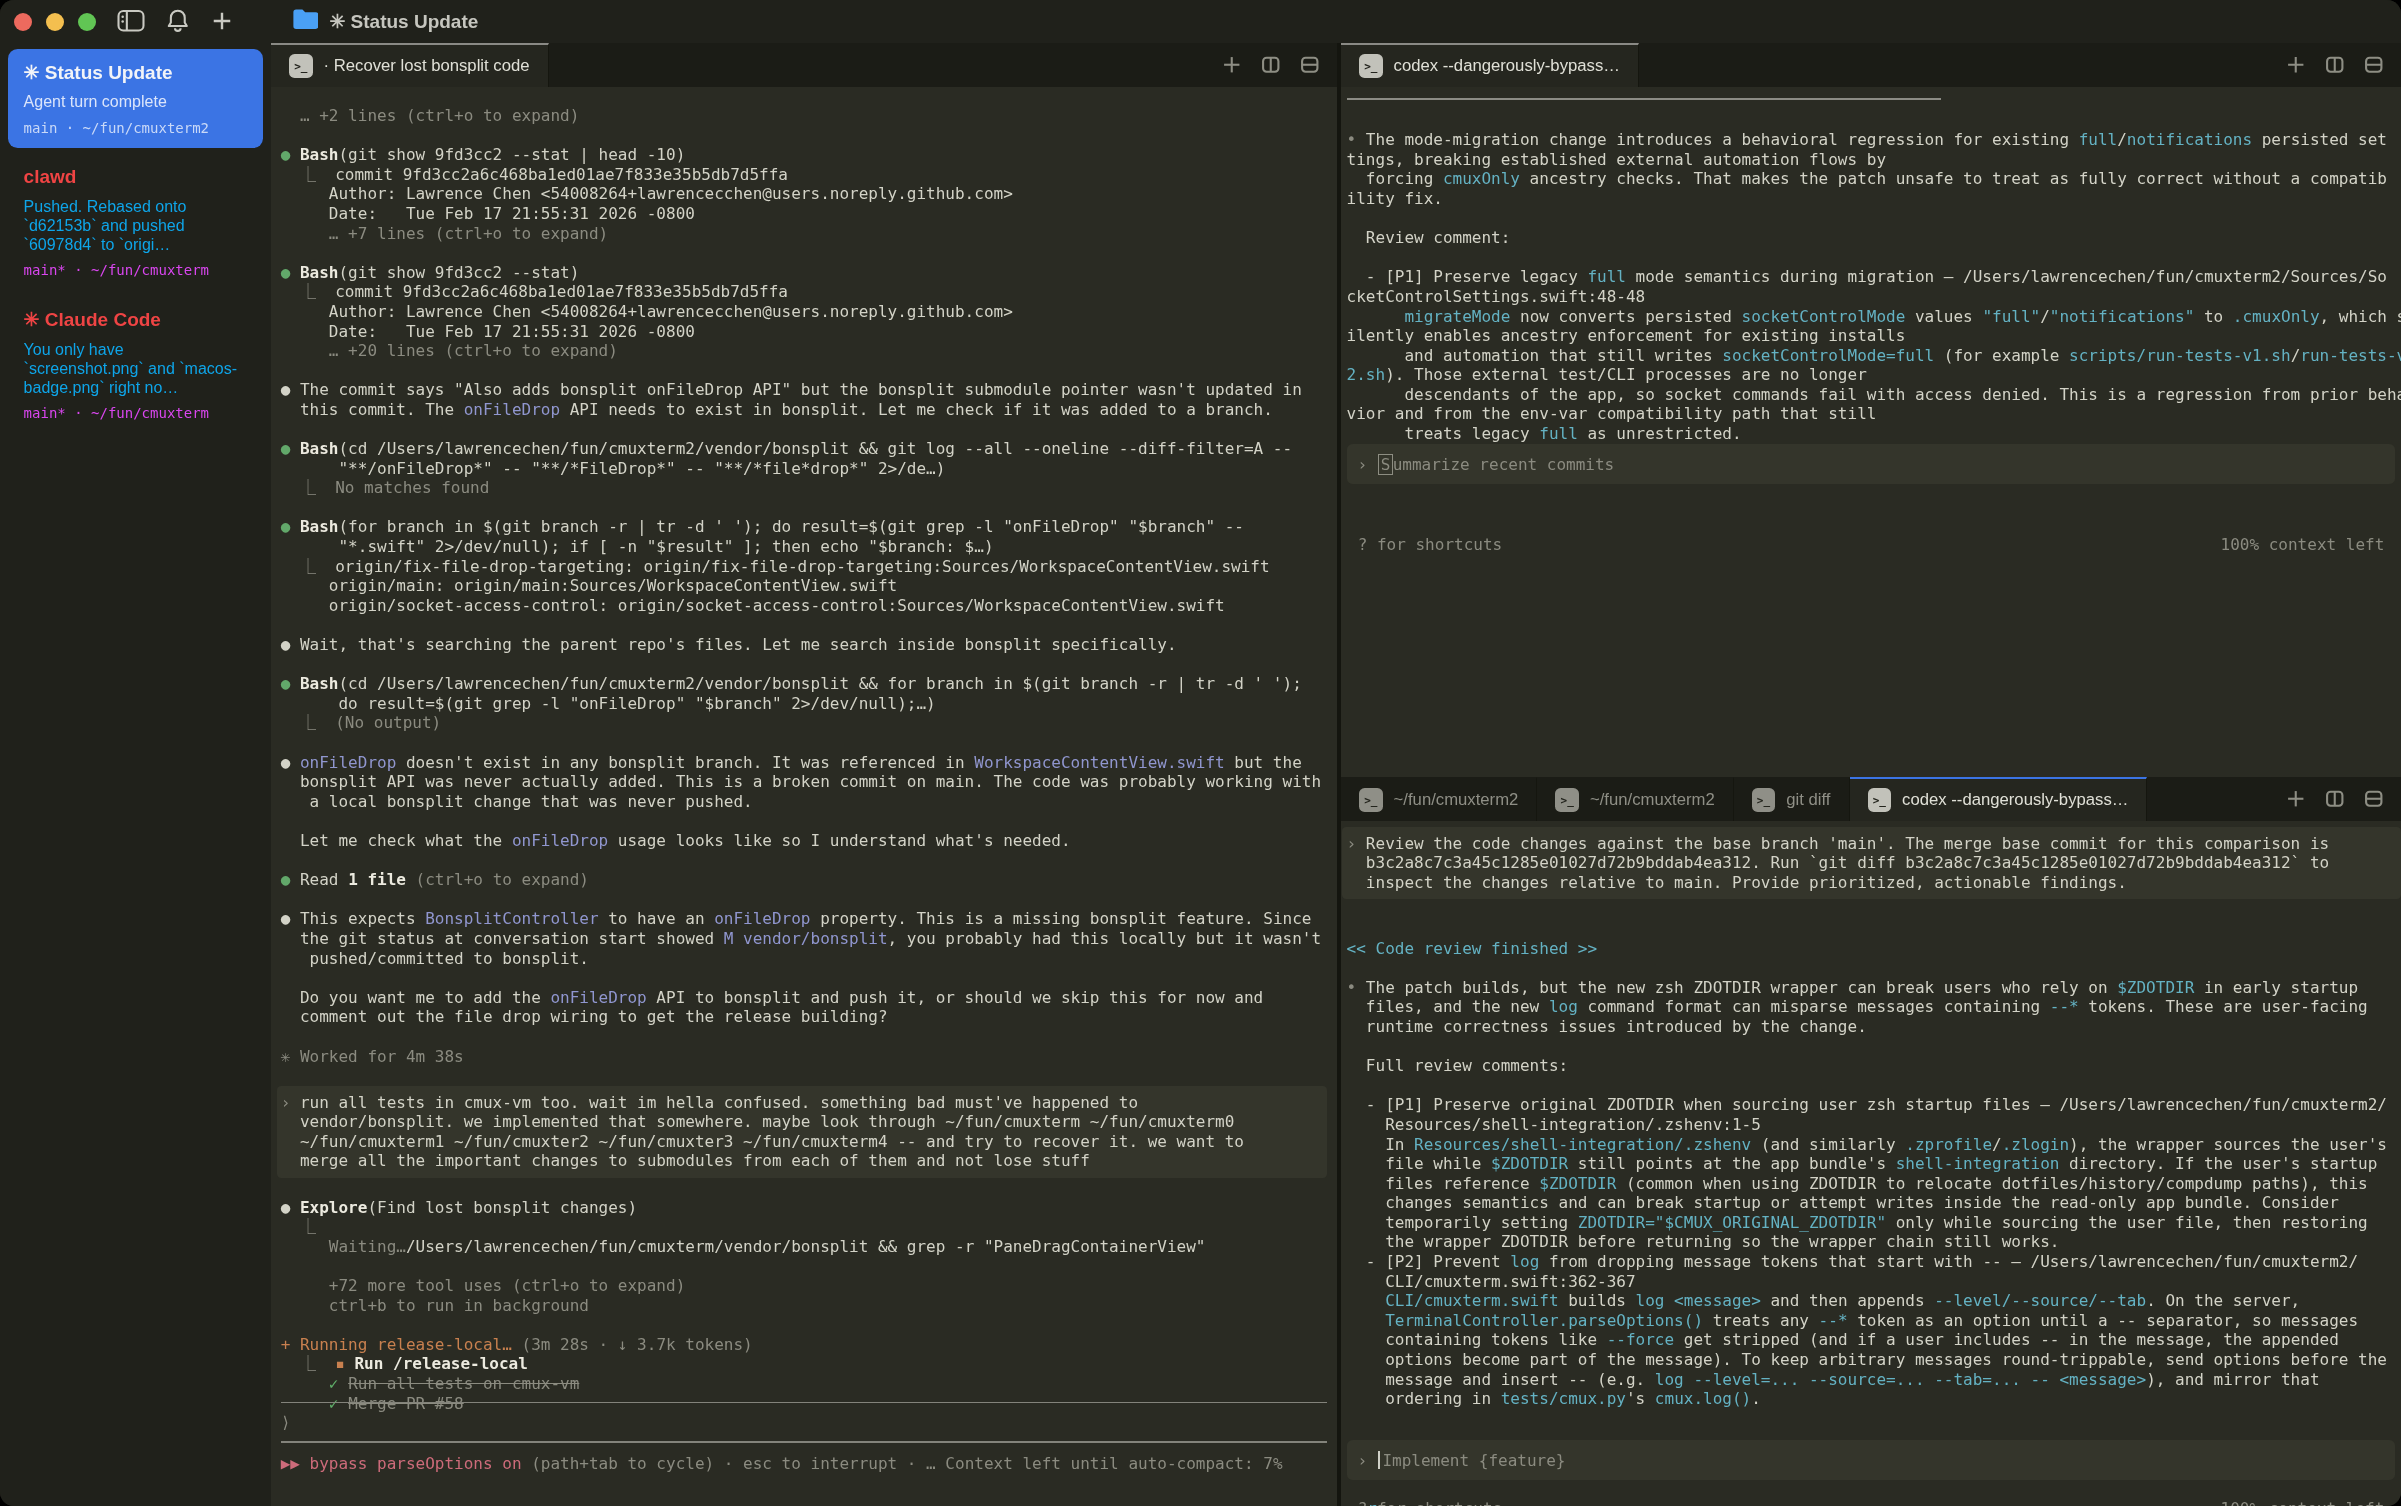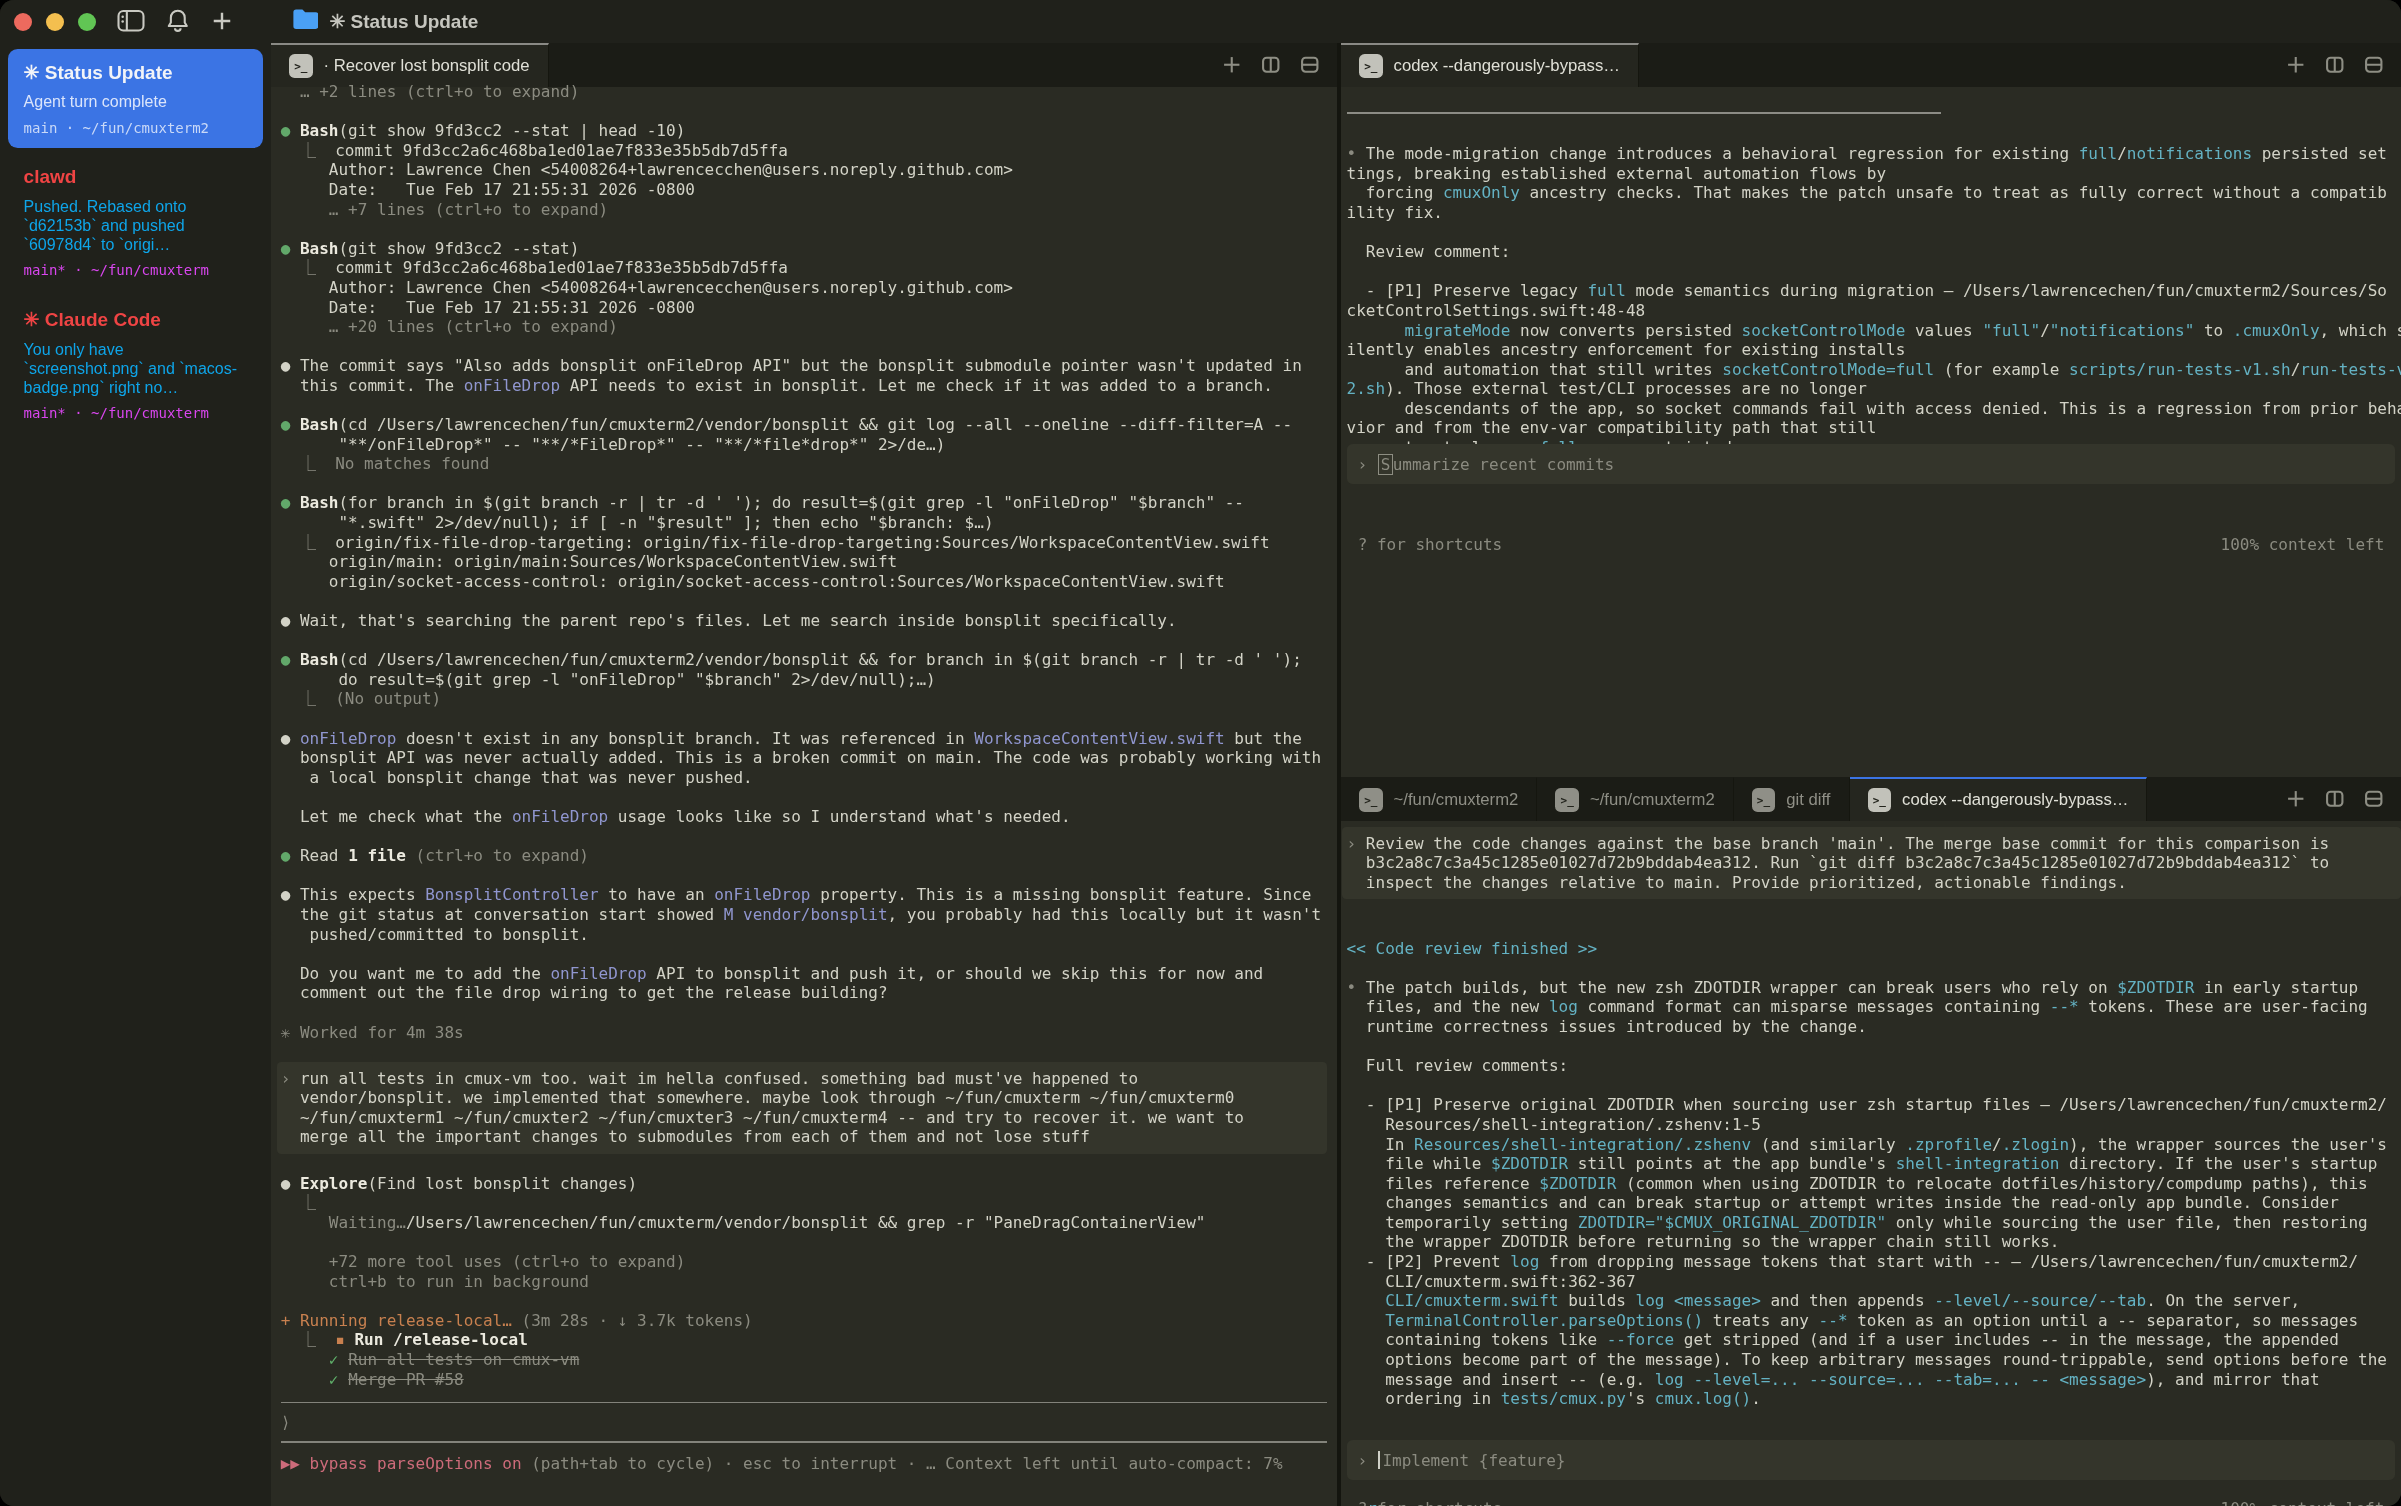--- a/index.html
+++ b/index.html
@@ -38,22 +38,22 @@
   .tab.active.blue{border-top-color:#3b74e4;}
   .term-ico{width:23.6px;height:23.6px;border-radius:5.6px;background:#c2c2ba;color:#23241d;flex:0 0 auto;
     font-family:"DejaVu Sans Mono",monospace;font-size:11px;font-weight:bold;
     display:flex;align-items:center;justify-content:center;}
   .tab:not(.active) .term-ico{background:#8f8f87;}
   .pane-actions{margin-left:auto;display:flex;gap:19.5px;align-items:center;padding-right:18px;color:#8e8e84;}
   .pane-actions svg{display:block}
   
   .term{position:absolute;left:0;right:0;font-family:"DejaVu Sans Mono",monospace;
     font-size:16px;line-height:19.6px;color:#d3d3c7;white-space:pre;}
-  .main-term{top:32px;padding:7px 9.7px 0 9.7px;}
-  .rt-term{top:58px;padding:5.6px 0 0 5.6px;}
+  .main-term{top:56px;padding:7px 9.7px 0 9.7px;}
+  .rt-term{top:44px;padding:5.6px 0 0 5.6px;}
   .rb-term{top:44px;padding:5.6px 0 0 5.6px;}
   .tl{min-height:19.6px;}
   .term .d{color:#8b8b80}
   .term .b{color:#eceadf;font-weight:bold}
   .term .g{color:#62a86a}
   .term .p{color:#9096cf}
   .term .c{color:#64b2c3}
   .term .o{color:#c8804f}
   .term .s{color:#8b8b80;text-decoration:line-through}
   .term .k{color:#5fae69}

